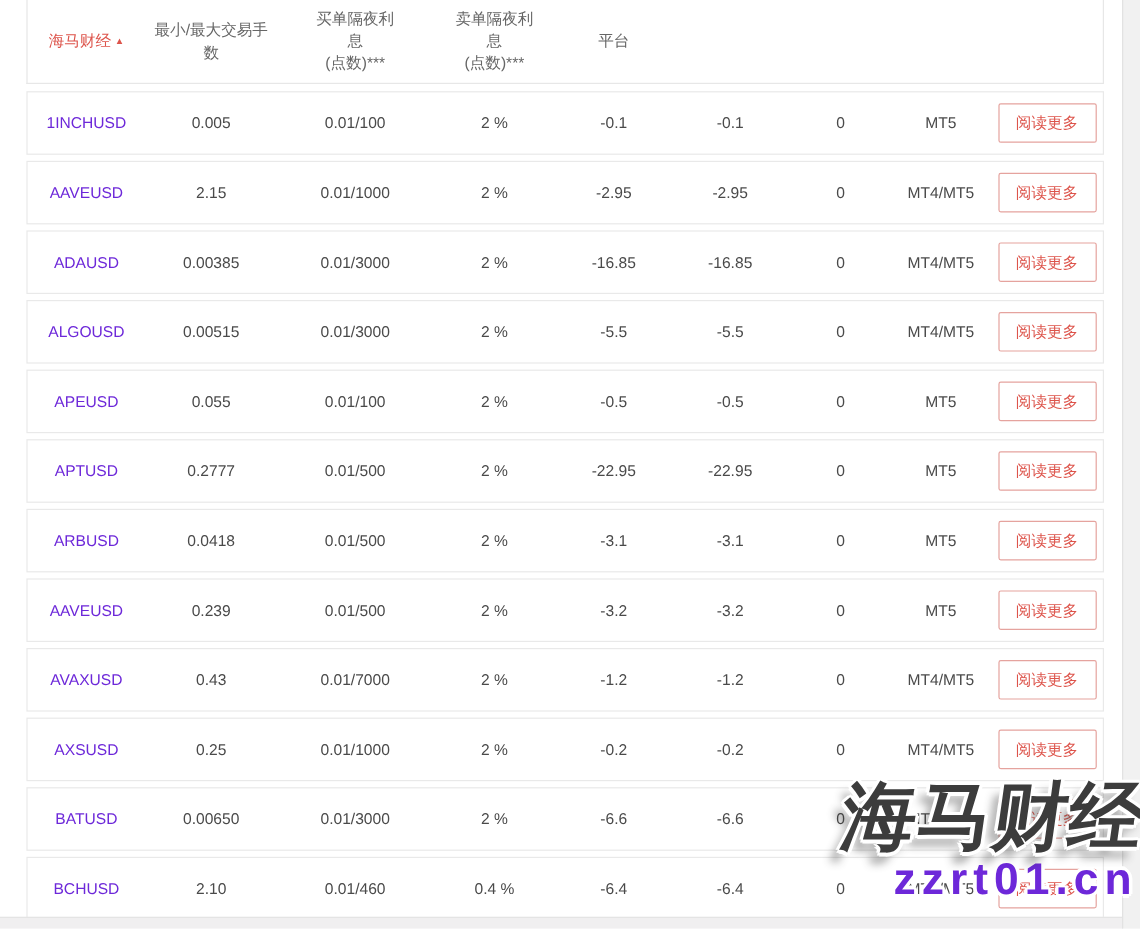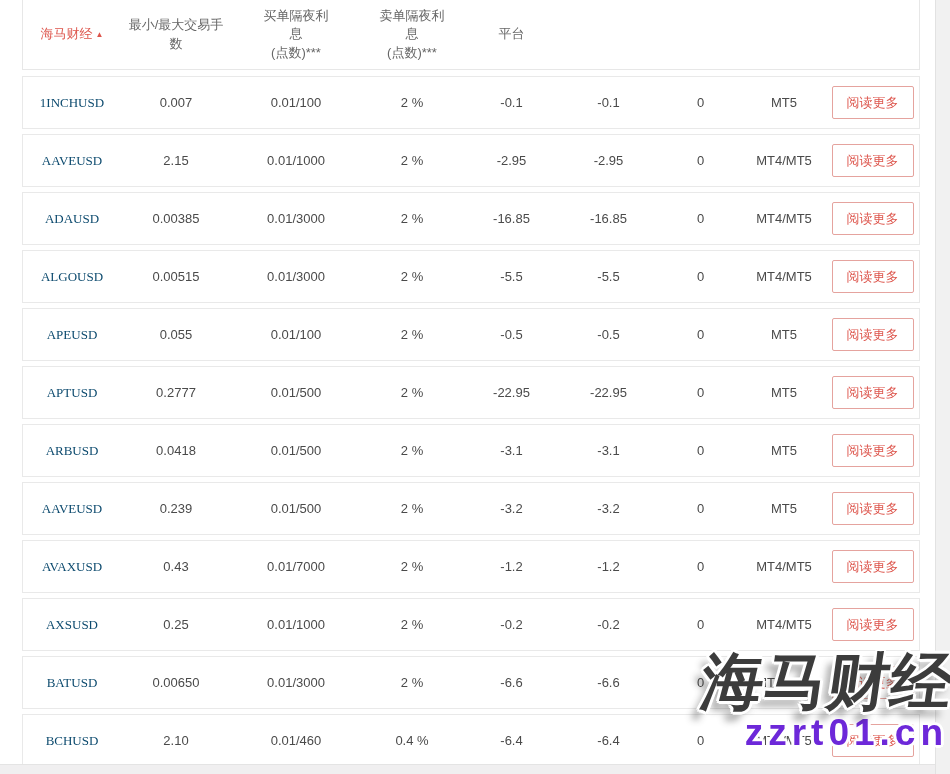--- a/index.html
+++ b/index.html
@@ -38,21 +38,21 @@
     display:grid;
     grid-template-columns:98px 110px 130px 102px 97px 97px 87px 80px 97px;
     height:53px;
     margin-bottom:5px;
     border:1px solid #e9e9e9;
     box-sizing:border-box;
     align-items:center;
     background:#fff;
   }
   .cell { text-align:center; font-size:13px; color:#4a4a4a; }
-  .cell.c0 { color:#0c4a6e;font-family:Liberation Serif, serif; }
+  .cell.c0 { color:#6d28d9; }
 
   .read-more {
     background:#fff;
     border:1px solid #e5a39e;
     color:#dd544b;
     font-size:13px;
     padding:8px 14px;
     border-radius:2px;
     cursor:pointer;
     font-family:inherit;
@@ -123,21 +123,21 @@
 (点数)***</div>
     <div class="hcell">卖单隔夜利
 息
 (点数)***</div>
     <div class="hcell">平台</div>
     <div class="hcell"></div>
   </div>
   <div class="tbody">
       <div class="trow">
         <div class="cell c0">1INCHUSD</div>
-        <div class="cell c1">0.007</div>
+        <div class="cell c1">0.005</div>
         <div class="cell c2">0.01/100</div>
         <div class="cell c3">2 %</div>
         <div class="cell c4">-0.1</div>
         <div class="cell c5">-0.1</div>
         <div class="cell c6">0</div>
         <div class="cell c7">MT5</div>
         <div class="cell c8"><button class="read-more">阅读更多</button></div>
       </div>
       <div class="trow">
         <div class="cell c0">AAVEUSD</div>

